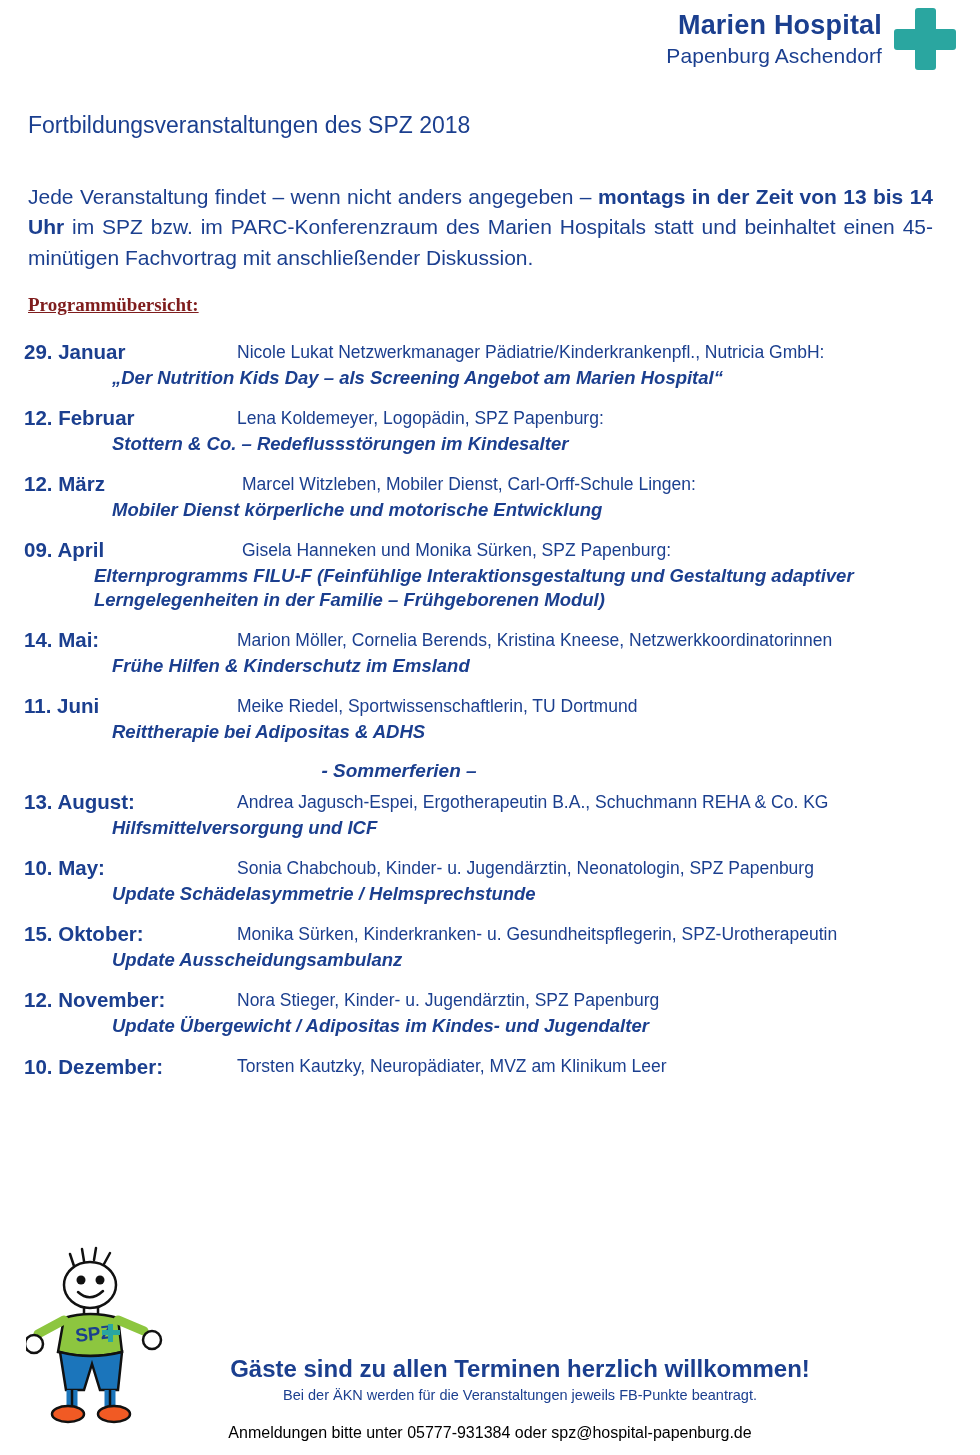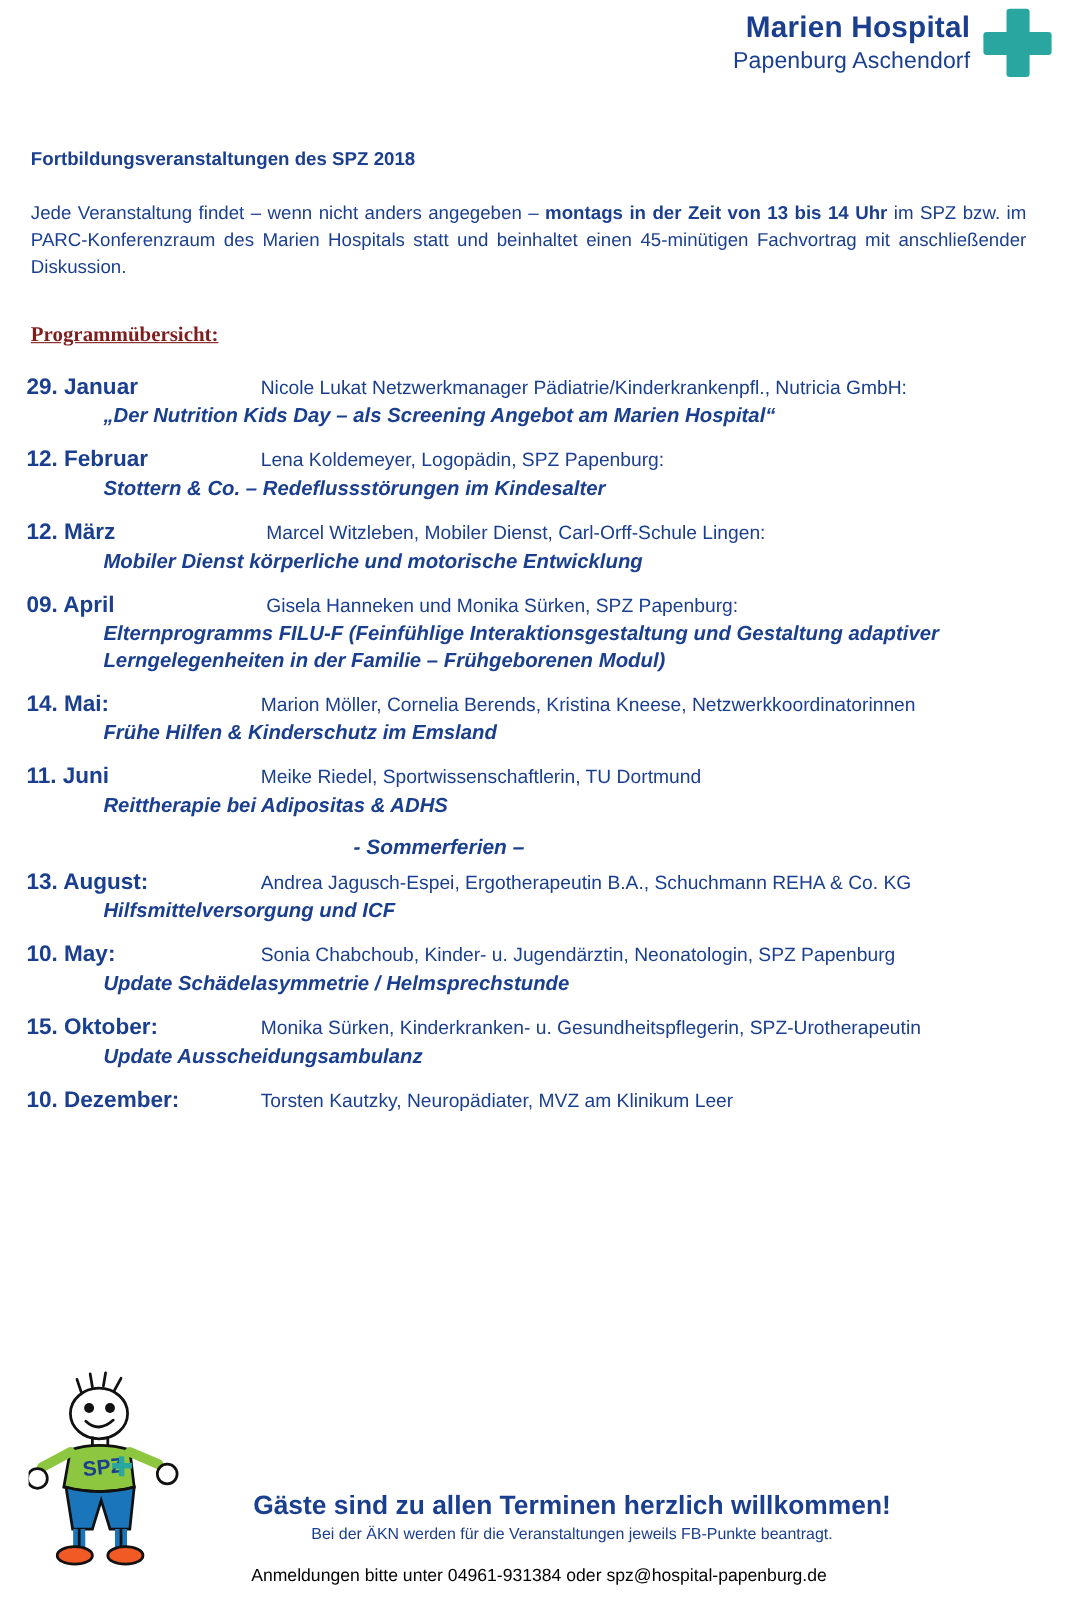--- a/index.html
+++ b/index.html
@@ -79,31 +79,31 @@
     height: 12px;
     background: #ffffff;
     right: 0;
     bottom: 0;
   }
 
   
   .doc-title {
     position: absolute;
     left: 28px;
-    top: 135px;
-    font-size: 17px;
-    font-weight: bold;
+    top: 112px;
+    font-size: 23px;
+    font-weight: normal;
     color: #1b3f8f;
   }
   .intro {
     position: absolute;
     left: 28px;
     top: 182px;
     width: 905px;
-    font-size: 17px;
+    font-size: 21px;
     line-height: 1.45;
     color: #1b3f8f;
     text-align: justify;
   }
   .intro b { font-weight: bold; }
 
   .overview-label {
     position: absolute;
     left: 28px;
     top: 294px;
@@ -138,21 +138,21 @@
   .entry-speaker {
     font-size: 17.5px;
     color: #1b3f8f;
     padding-left: 8px;
   }
   .entry-topic {
     font-size: 18.5px;
     font-weight: bold;
     font-style: italic;
     color: #1b3f8f;
-    margin-left: 70px;
+    margin-left: 88px;
     margin-top: 2px;
     line-height: 1.3;
   }
   .entry-topic.indent-wide { margin-left: 70px; }
 
   .sep-date-gap-jan { min-width: 205px; }
   .sep-date-gap-feb { min-width: 205px; }
   .sep-date-gap-mar { min-width: 210px; }
   .sep-date-gap-apr { min-width: 210px; }
   .sep-date-gap-mai { min-width: 205px; }
@@ -305,20 +305,27 @@
     </div>
 
     <div class="entry">
       <div class="entry-head">
         <span class="entry-date sep-date-gap-okt">15. Oktober:</span>
         <span class="entry-speaker">Monika Sürken, Kinderkranken- u. Gesundheitspflegerin, SPZ-Urotherapeutin</span>
       </div>
       <div class="entry-topic">Update Ausscheidungsambulanz</div>
     </div>
 
+    <div class="entry">
+      <div class="entry-head">
+        <span class="entry-date sep-date-gap-nov">12. November:</span>
+        <span class="entry-speaker">Nora Stieger, Kinder- u. Jugendärztin, SPZ Papenburg</span>
+      </div>
+      <div class="entry-topic">Update Übergewicht / Adipositas im Kindes- und Jugendalter</div>
+    </div>
 
     <div class="entry">
       <div class="entry-head">
         <span class="entry-date sep-date-gap-dez">10. Dezember:</span>
         <span class="entry-speaker">Torsten Kautzky, Neuropädiater, MVZ am Klinikum Leer</span>
       </div>
     </div>
 
   </div>
 
@@ -366,15 +373,15 @@
       <ellipse cx="42" cy="174" rx="16" ry="8" fill="#f15a24" stroke="#111" stroke-width="2.5"></ellipse>
       <ellipse cx="88" cy="174" rx="16" ry="8" fill="#f15a24" stroke="#111" stroke-width="2.5"></ellipse>
     </svg>
   </div>
 
   <div class="welcome">
     <div class="welcome-main">Gäste sind zu allen Terminen herzlich willkommen!</div>
     <div class="welcome-sub">Bei der ÄKN werden für die Veranstaltungen jeweils FB-Punkte beantragt.</div>
   </div>
 
-  <div class="registration">Anmeldungen bitte unter 04961-931384 oder spz@hospital-papenburg.de</div>
+  <div class="registration">Anmeldungen bitte unter 05777-931384 oder spz@hospital-papenburg.de</div>
 
 </div>
 
 </body></html>

